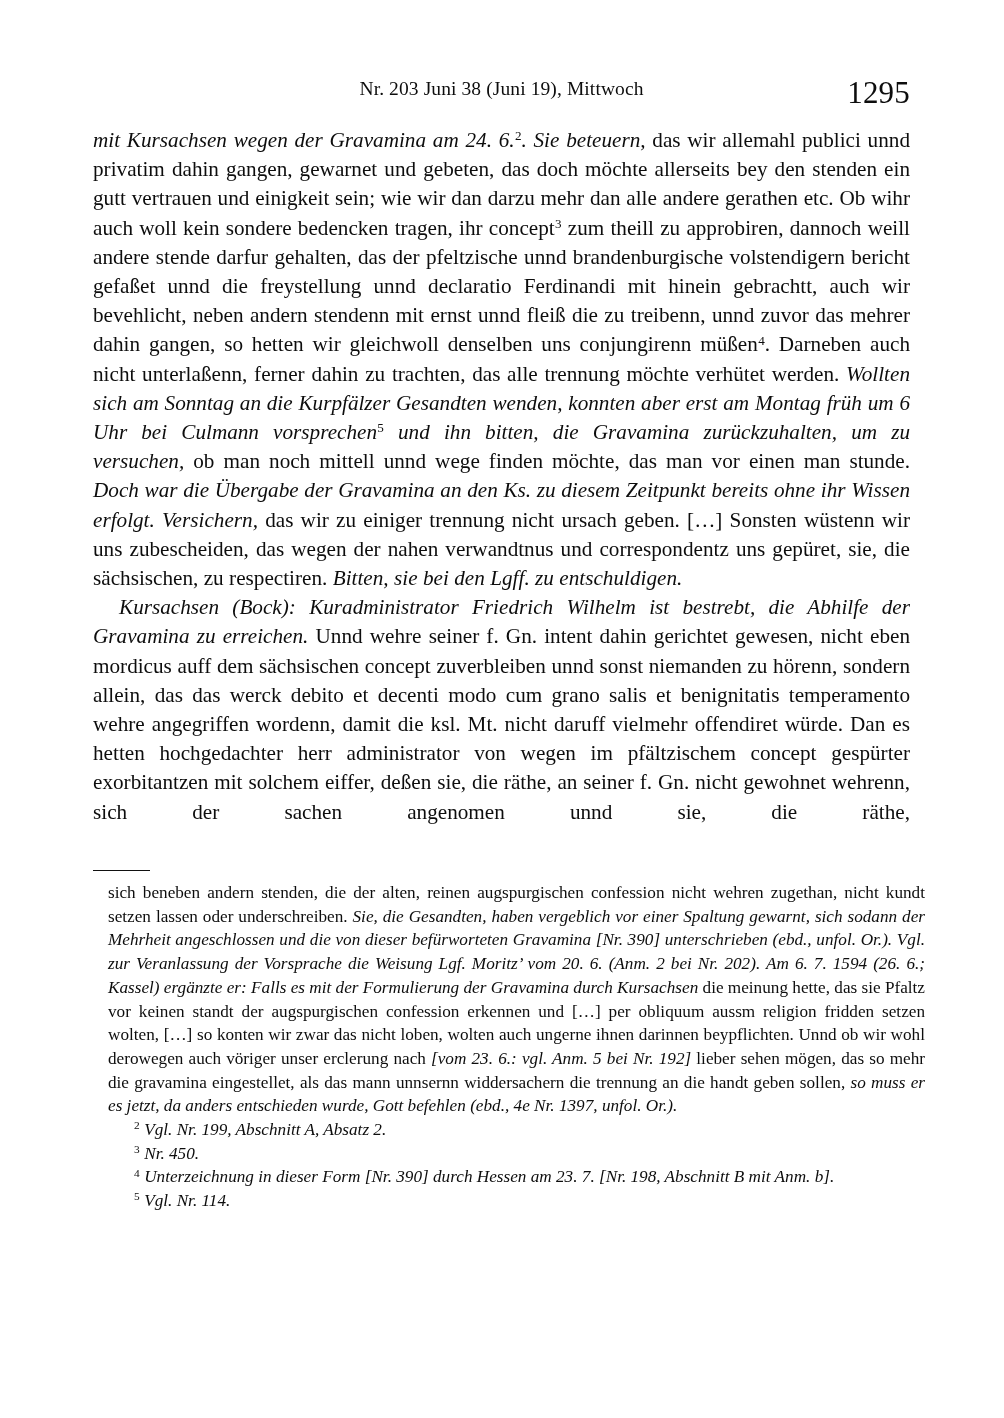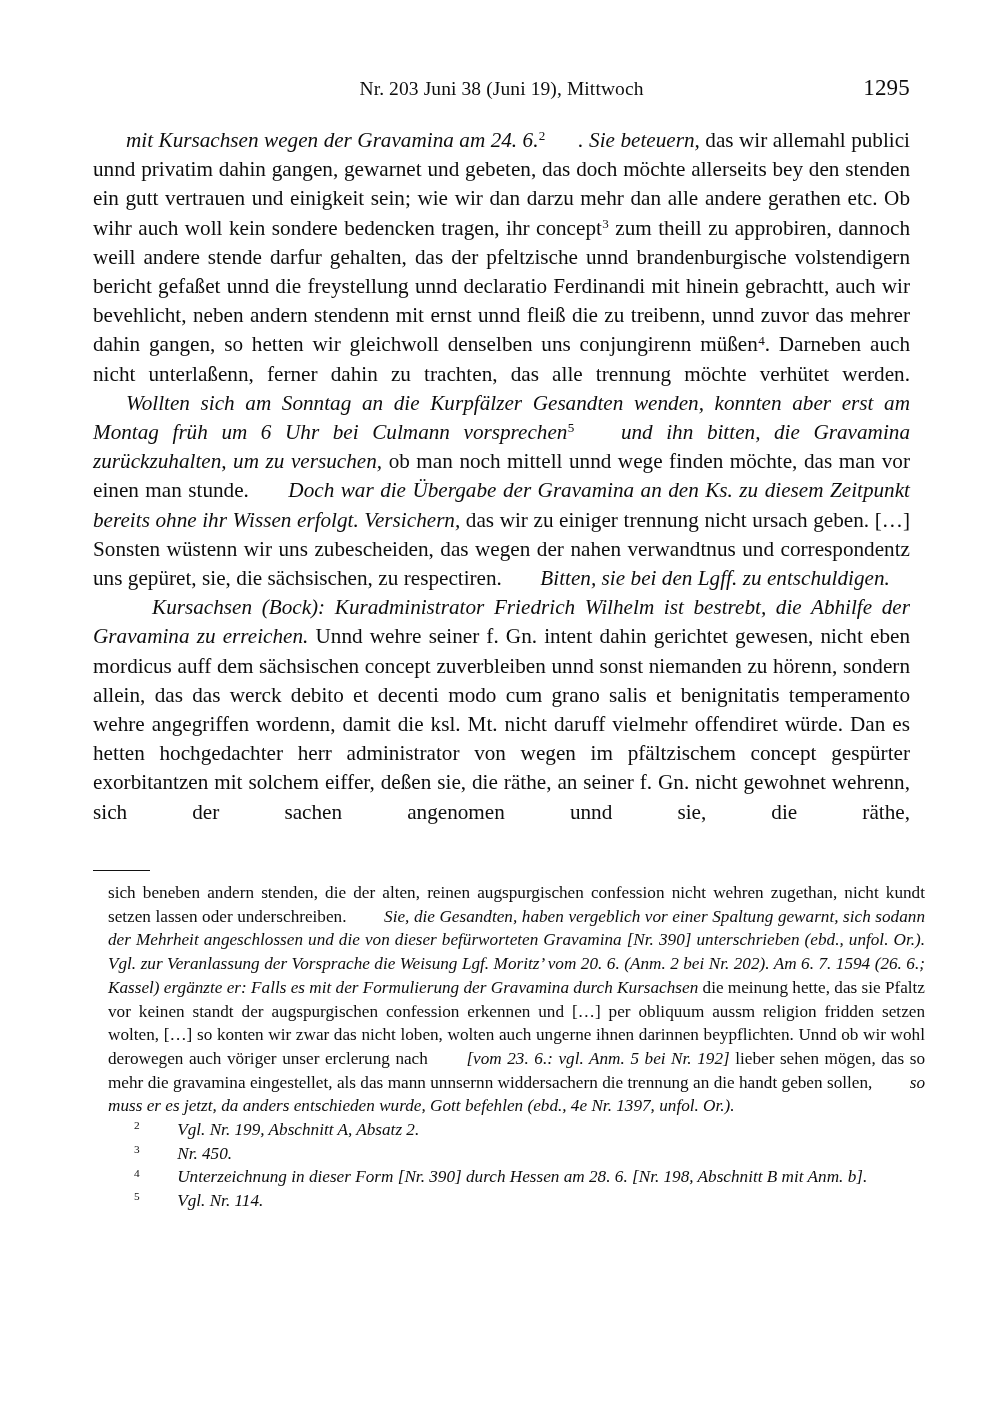--- a/index.html
+++ b/index.html
@@ -35,21 +35,21 @@
     right: 0;
     text-align: center;
     font-size: 19.5px;
     letter-spacing: 0.1px;
     white-space: nowrap;
   }
   .running-head-folio {
     position: absolute;
     right: 0;
     top: -3px;
-    font-size: 23px;
+    font-size: 31px;
     letter-spacing: 0.2px;
   }
   
   .body-block {
     position: absolute;
     left: 93px;
     top: 126px;
     width: 817px;
   }
   p.body-par {
@@ -64,21 +64,21 @@
   }
   p.body-par.indented {
     text-indent: 26px;
   }
   
   p.body-par.continued:after {
     content: "";
     display: inline-block;
     width: 100%;
   }
-  i, em { font-style: italic; margin-left: 33px; }
+  i, em { font-style: italic; }
   sup.fn-ref {
     font-size: 0.62em;
     vertical-align: 0.52em;
     line-height: 0;
     font-style: normal;
     margin-left: 0.3px;
   }
   
   .footnote-rule {
     position: absolute;
@@ -129,18 +129,18 @@
     <p class="body-par indented continued"><i>Kursachsen (Bock): Kuradministrator Friedrich Wilhelm ist bestrebt, die Abhilfe der Gravamina zu erreichen.</i><span> Unnd wehre seiner f. Gn. intent dahin gerichtet gewesen, nicht eben mordicus auff dem sächsischen concept zuverbleiben unnd sonst niemanden zu hörenn, sondern allein, das das werck debito et decenti modo cum grano salis et benignitatis temperamento wehre angegriffen wordenn, damit die ksl. Mt. nicht daruff vielmehr offendiret würde. Dan es hetten hochgedachter herr administrator von wegen im pfältzischem concept gespürter exorbitantzen mit solchem eiffer, deßen sie, die räthe, an seiner f. Gn. nicht gewohnet wehrenn, sich der sachen angenomen unnd sie, die räthe,</span></p>
   </div>
 
   <div class="footnote-rule"></div>
 
   <div class="footnotes">
     <div>
         <p class="fn"><span>sich beneben andern stenden, die der alten, reinen augspurgischen confession nicht wehren zugethan, nicht kundt setzen lassen oder underschreiben. </span><i>Sie, die Gesandten, haben vergeblich vor einer Spaltung gewarnt, sich sodann der Mehrheit angeschlossen und die von dieser befürworteten Gravamina [Nr. 390] unterschrieben (ebd., unfol. Or.). Vgl. zur Veranlassung der Vorsprache die Weisung Lgf. Moritz’ vom 20. 6. (Anm. 2 bei Nr. 202). Am 6. 7. 1594 (26. 6.; Kassel) ergänzte er: Falls es mit der Formulierung der Gravamina durch Kursachsen</i><span> die meinung hette, das sie Pfaltz vor keinen standt der augspurgischen confession erkennen und […] per obliquum aussm religion fridden setzen wolten, […] so konten wir zwar das nicht loben, wolten auch ungerne ihnen darinnen beypflichten. Unnd ob wir wohl derowegen auch vöriger unser erclerung nach </span><i>[vom 23. 6.: vgl. Anm. 5 bei Nr. 192]</i><span> lieber sehen mögen, das so mehr die gravamina eingestellet, als das mann unnsernn widdersachern die trennung an die handt geben sollen, </span><i>so muss er es jetzt, da anders entschieden wurde, Gott befehlen (ebd., 4e Nr. 1397, unfol. Or.).</i></p>
         <p class="fn hanging"><sup class="fn-num">2</sup><i>Vgl. Nr. 199, Abschnitt A, Absatz 2.</i></p>
         <p class="fn hanging"><sup class="fn-num">3</sup><i>Nr. 450.</i></p>
-        <p class="fn hanging"><sup class="fn-num">4</sup><i>Unterzeichnung in dieser Form [Nr. 390] durch Hessen am 28. 6. [Nr. 198, Abschnitt B mit Anm. b].</i></p>
+        <p class="fn hanging"><sup class="fn-num">4</sup><i>Unterzeichnung in dieser Form [Nr. 390] durch Hessen am 23. 7. [Nr. 198, Abschnitt B mit Anm. b].</i></p>
         <p class="fn hanging"><sup class="fn-num">5</sup><i>Vgl. Nr. 114.</i></p>
       </div>
   </div>
 
 </div>
 
 </body></html>

